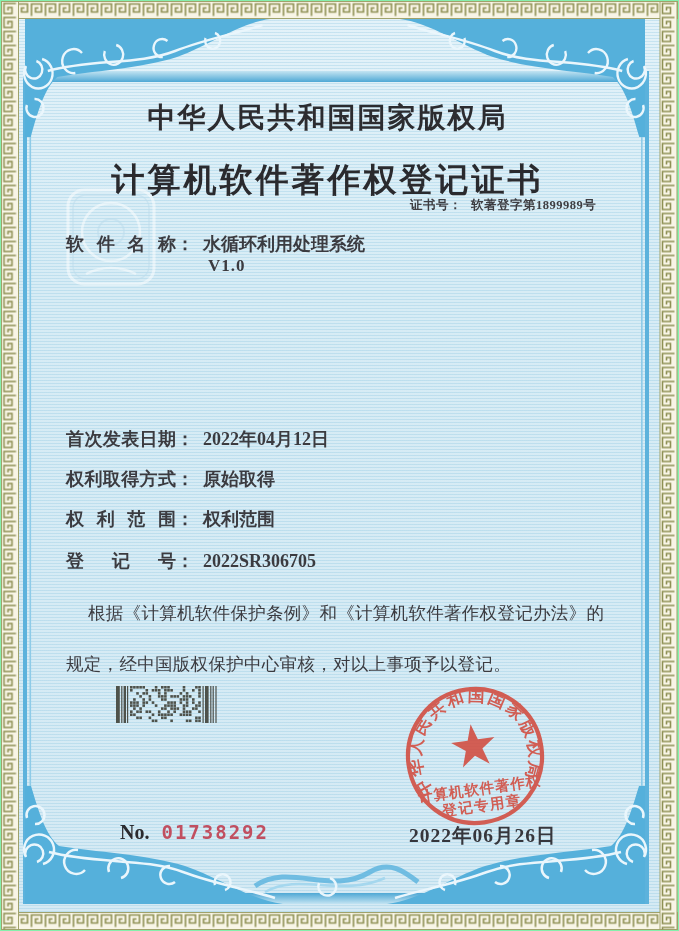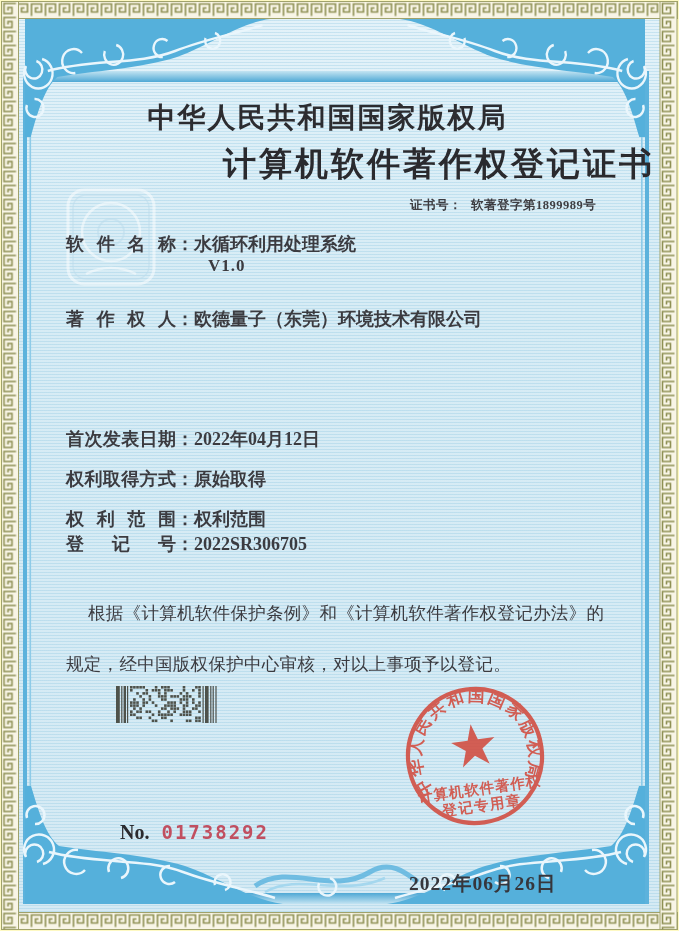--- a/index.html
+++ b/index.html
@@ -1,45 +1,45 @@
 <!DOCTYPE html>
 <html><head>
 <meta charset="utf-8">
 <style>
   html,body{margin:0;padding:0;background:#e8e8e8;}
   .page{
-    position:relative;width:679px;height:931px;background:#fef9c3;overflow:hidden;
+    position:relative;width:679px;height:931px;background:#86efac;overflow:hidden;
     font-family:"Liberation Serif","DejaVu Serif",serif;
   }
   .abs{position:absolute;}
   
   .interior{
     left:18px;top:18px;width:643px;height:894px;
     background-color:#d9edf6;
     background-image:
       repeating-linear-gradient(0deg, rgba(125,190,220,.28) 0px, rgba(125,190,220,.28) 1px, transparent 1px, transparent 3px),
       linear-gradient(180deg,#e3f2f9 0%, #d7ecf5 30%, #d5eaf4 100%);
   }
   .border-art{left:0;top:0;z-index:1;}
   .content{z-index:2;}
   .title1{left:0;right:24px;top:99px;text-align:center;font-size:28px;font-weight:700;letter-spacing:2px;color:#2c2c30;}
-  .title2{left:0;right:24px;top:142px;text-align:right;font-size:33px;font-weight:700;letter-spacing:3px;color:#2a2a2e;}
+  .title2{left:0;right:24px;top:158px;text-align:center;font-size:33px;font-weight:700;letter-spacing:3px;color:#2a2a2e;}
   .certno{left:410px;top:197px;font-size:12.5px;font-weight:600;color:#3d3d42;letter-spacing:.5px;}
   .certno .val{margin-left:9px;margin-top:17px;}
   .row{left:66px;font-size:18px;font-weight:600;color:#3b3b40;white-space:nowrap;}
   .row .lab{display:inline-block;width:110px;text-align:justify;text-align-last:justify;}
-  .row .val{}
-  .r1{top:232px;} .r2{top:307px;} .r3{top:384px;} .r4{top:427px;} .r5{top:467px;} .r6{top:507px;} .r7{top:532px;}
+  .row .val{margin-left:9px;}
+  .r1{top:232px;} .r2{top:307px;} .r3{top:384px;} .r4{top:427px;} .r5{top:467px;} .r6{top:507px;} .r7{top:549px;}
   .v2{left:208px;top:256px;font-size:17px;font-weight:600;color:#3b3b40;letter-spacing:1px;}
   .stmt{font-size:17.5px;font-weight:500;color:#3b3b40;letter-spacing:.3px;white-space:nowrap;}
   .s1{left:88px;top:601px;} .s2{left:66px;top:652px;}
   .noline{left:96px;top:821px;white-space:nowrap;}
   .noline .pfx{font-size:20px;color:#2a2a2e;font-weight:600;margin-left:24px;}
   .noline .digits{font-family:"DejaVu Sans Mono","Liberation Mono",monospace;font-size:19px;color:#c14f60;letter-spacing:2px;margin-left:12px;font-weight:600;text-align:center;}
-  .issuedate{left:409px;top:822px;font-size:19.5px;font-weight:600;color:#36363c;letter-spacing:1px;z-index:3;margin-top:48px;}
+  .issuedate{left:409px;top:822px;font-size:19.5px;font-weight:600;color:#36363c;letter-spacing:1px;z-index:3;}
   .barcode{left:116px;top:686px;z-index:3;}
   .watermark{left:56px;top:182px;opacity:.5;z-index:1;}
   .seal{left:398px;top:679px;z-index:4;opacity:.88;}
 </style>
 </head>
 <body>
 
 <div class="page">
 
   <div class="abs interior"></div>
@@ -121,23 +121,20 @@
 
   <div class="abs content certno">
     <span>证书号：</span><span class="val">软著登字第1899989号</span>
   </div>
 
   <div class="abs content row r1">
     <span class="lab">软件名称</span><span>：</span><span class="val">水循环利用处理系统</span>
   </div>
   <div class="abs content v2">V1.0</div>
 
-  <div class="abs content row r2">
-    <span class="lab">著作权人</span><span>：</span><span class="val">欧德量子（东莞）环境技术有限公司</span>
-  </div>
 
 
   <div class="abs content row r4">
     <span class="lab">首次发表日期</span><span>：</span><span class="val">2022年04月12日</span>
   </div>
 
   <div class="abs content row r5">
     <span class="lab">权利取得方式</span><span>：</span><span class="val">原始取得</span>
   </div>
 

